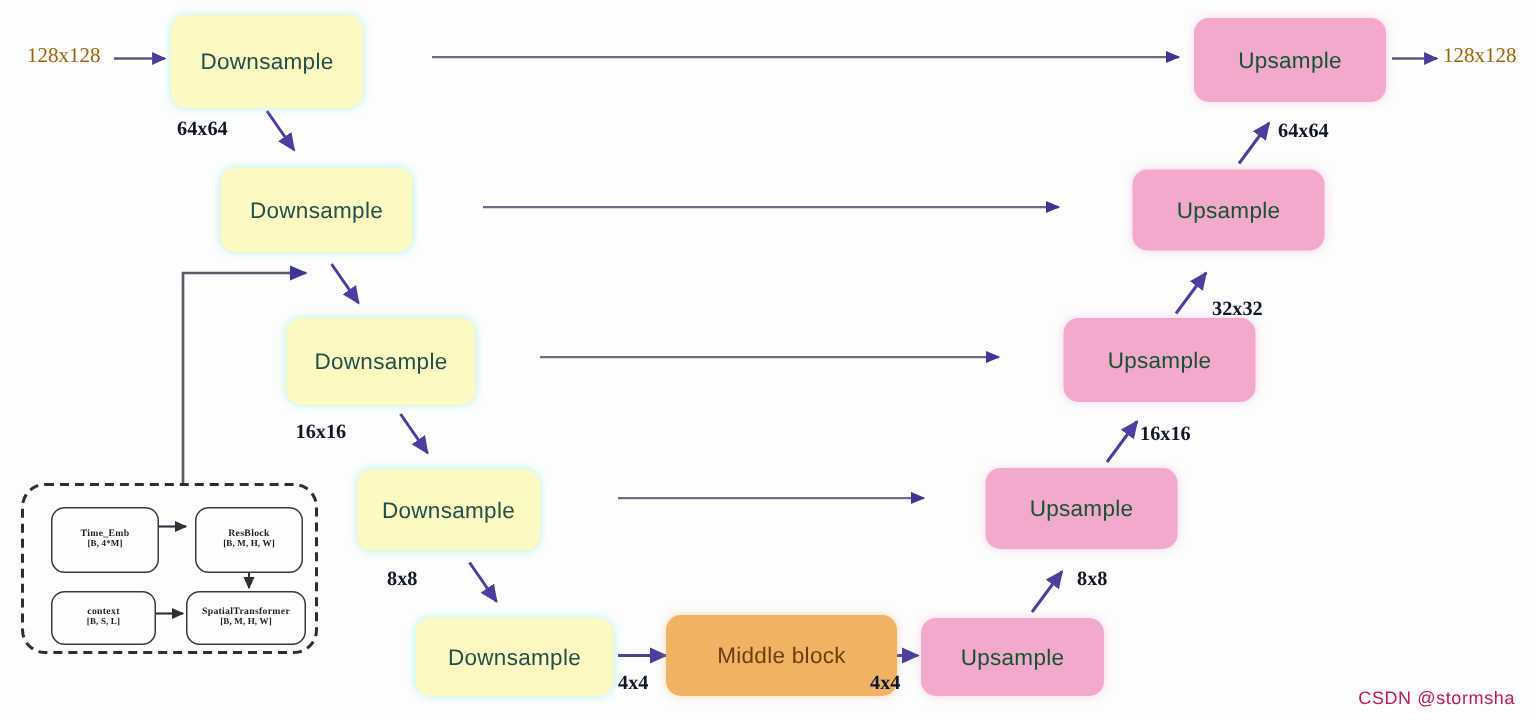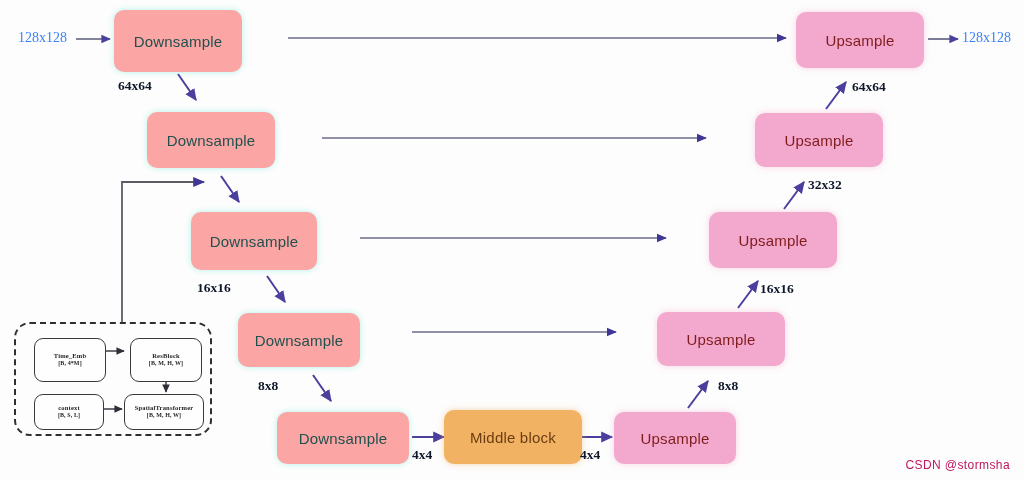--- a/index.html
+++ b/index.html
@@ -26,46 +26,46 @@
     position:absolute;
     border-radius:10px;
     display:flex;
     align-items:center;
     justify-content:center;
     font-size:15px;
     letter-spacing:.2px;
     box-sizing:border-box;
   }
   .node.teal{
-    background:#fca5a5;
+    background:#fef9c3;
     color:#20514d;
     box-shadow:0 0 6px rgba(120,235,215,.55);
   }
   .node.pink{
     background:#f3a8ce;
-    color:#7f1d1d;
+    color:#14532d;
     box-shadow:0 0 6px rgba(244,170,206,.5);
   }
   .node.orange{
     background:#f2b263;
     color:#6b3d11;
     box-shadow:0 0 6px rgba(242,178,99,.5);
   }
   .res-label{
     position:absolute;
     font-size:13.5px;
     color:#0f172a;
     font-family:"Liberation Serif", serif;
     font-weight:700;
     white-space:nowrap;
   }
   .io-label{
     position:absolute;
     font-size:14px;
-    color:#3b82f6;
+    color:#a16207;
     font-family:"Liberation Serif", serif;
     white-space:nowrap;
   }
   
   #subblock{
     position:absolute;
     left:14px; top:322px;
     width:198px; height:114px;
     border:2.5px dashed #2f2f2f;
     border-radius:16px;
@@ -202,21 +202,21 @@
   </div>
 
   <div class="node teal" style="left:238px; top:313px; width:122px; height:54px;">
     <span>Downsample</span>
   </div>
 
   <div class="node teal" style="left:277px; top:412px; width:132px; height:52px;">
     <span>Downsample</span>
   </div>
 
-  <div class="node orange" style="left:444px; top:410px; width:138px; height:54px;">
+  <div class="node orange" style="left:444px; top:410px; width:154px; height:54px;">
     <span>Middle block</span>
   </div>
 
   <div class="node pink" style="left:614px; top:412px; width:122px; height:52px;">
     <span>Upsample</span>
   </div>
 
   <div class="node pink" style="left:657px; top:312px; width:128px; height:54px;">
     <span>Upsample</span>
   </div>
@@ -240,21 +240,21 @@
   <div class="res-label" style="left:258px; top:378px;">8x8</div>
 
   <div class="res-label" style="left:412px; top:447px;">4x4</div>
 
   <div class="res-label" style="left:580px; top:447px;">4x4</div>
 
   <div class="res-label" style="left:718px; top:378px;">8x8</div>
 
   <div class="res-label" style="left:760px; top:281px;">16x16</div>
 
-  <div class="res-label" style="left:808px; top:177px;">32x32</div>
+  <div class="res-label" style="left:808px; top:198px;">32x32</div>
 
   <div class="res-label" style="left:852px; top:79px;">64x64</div>
 
   <div id="subblock">
     <div class="sub-node" style="left:18px; top:14px; width:72px; height:44px;">
       <span class="t1">Time_Emb</span>
       <span class="t2">[B, 4*M]</span>
     </div>
 
     <div class="sub-node" style="left:114px; top:14px; width:72px; height:44px;">

